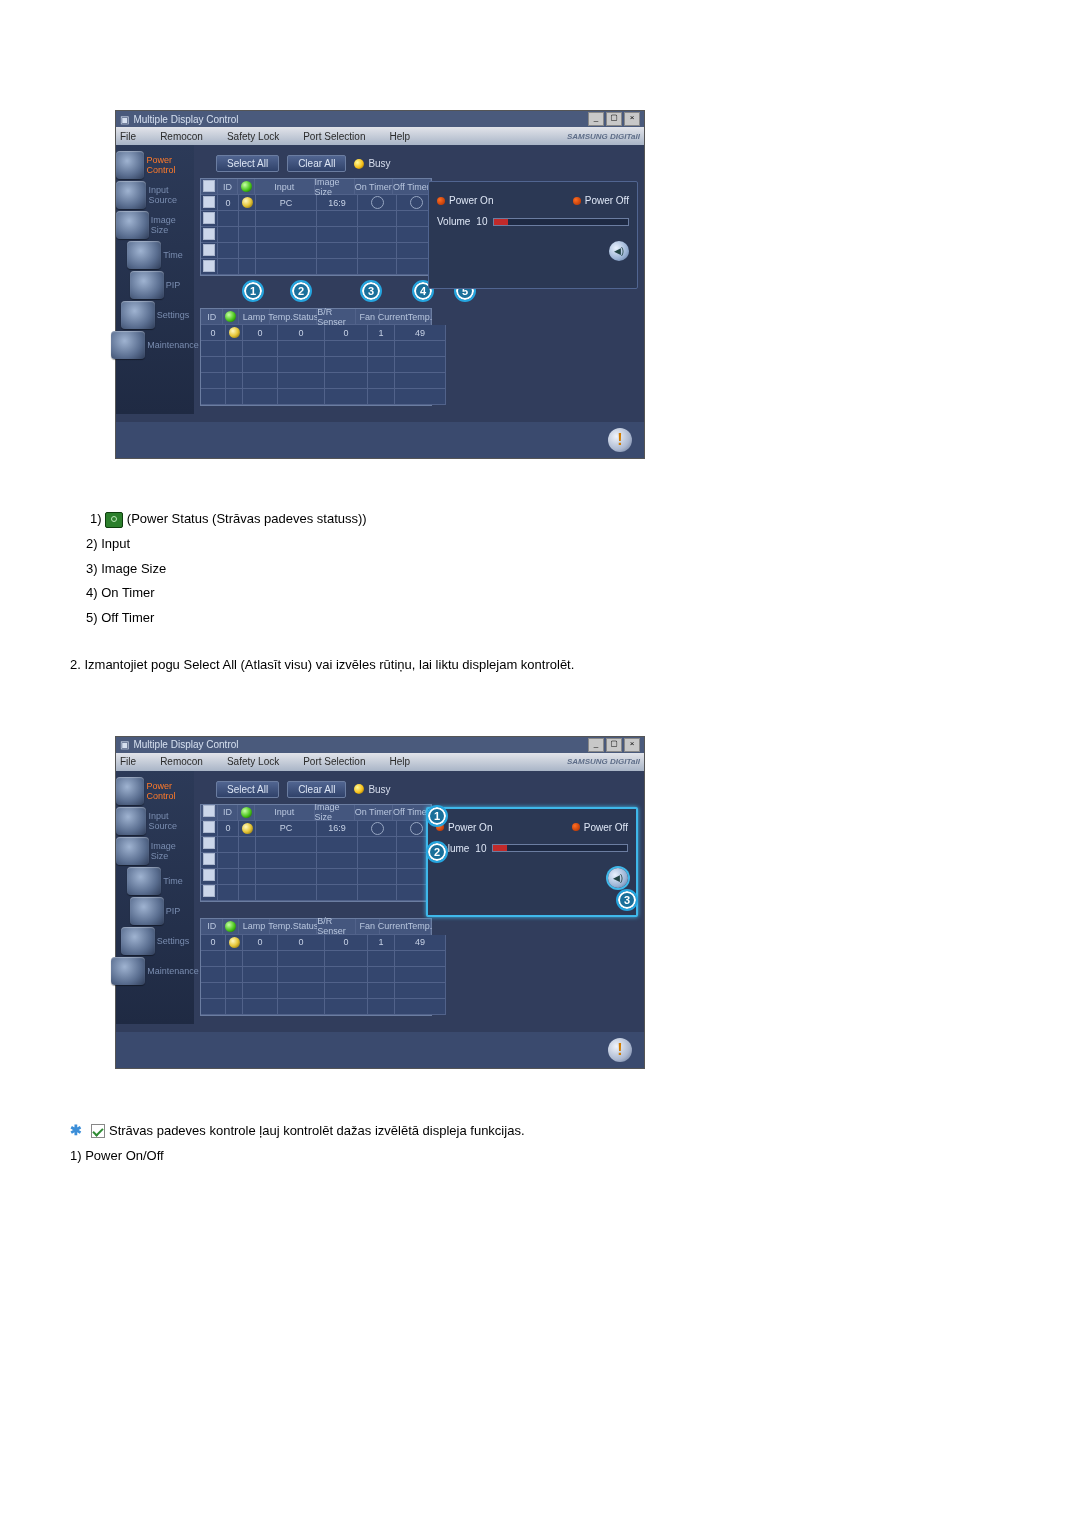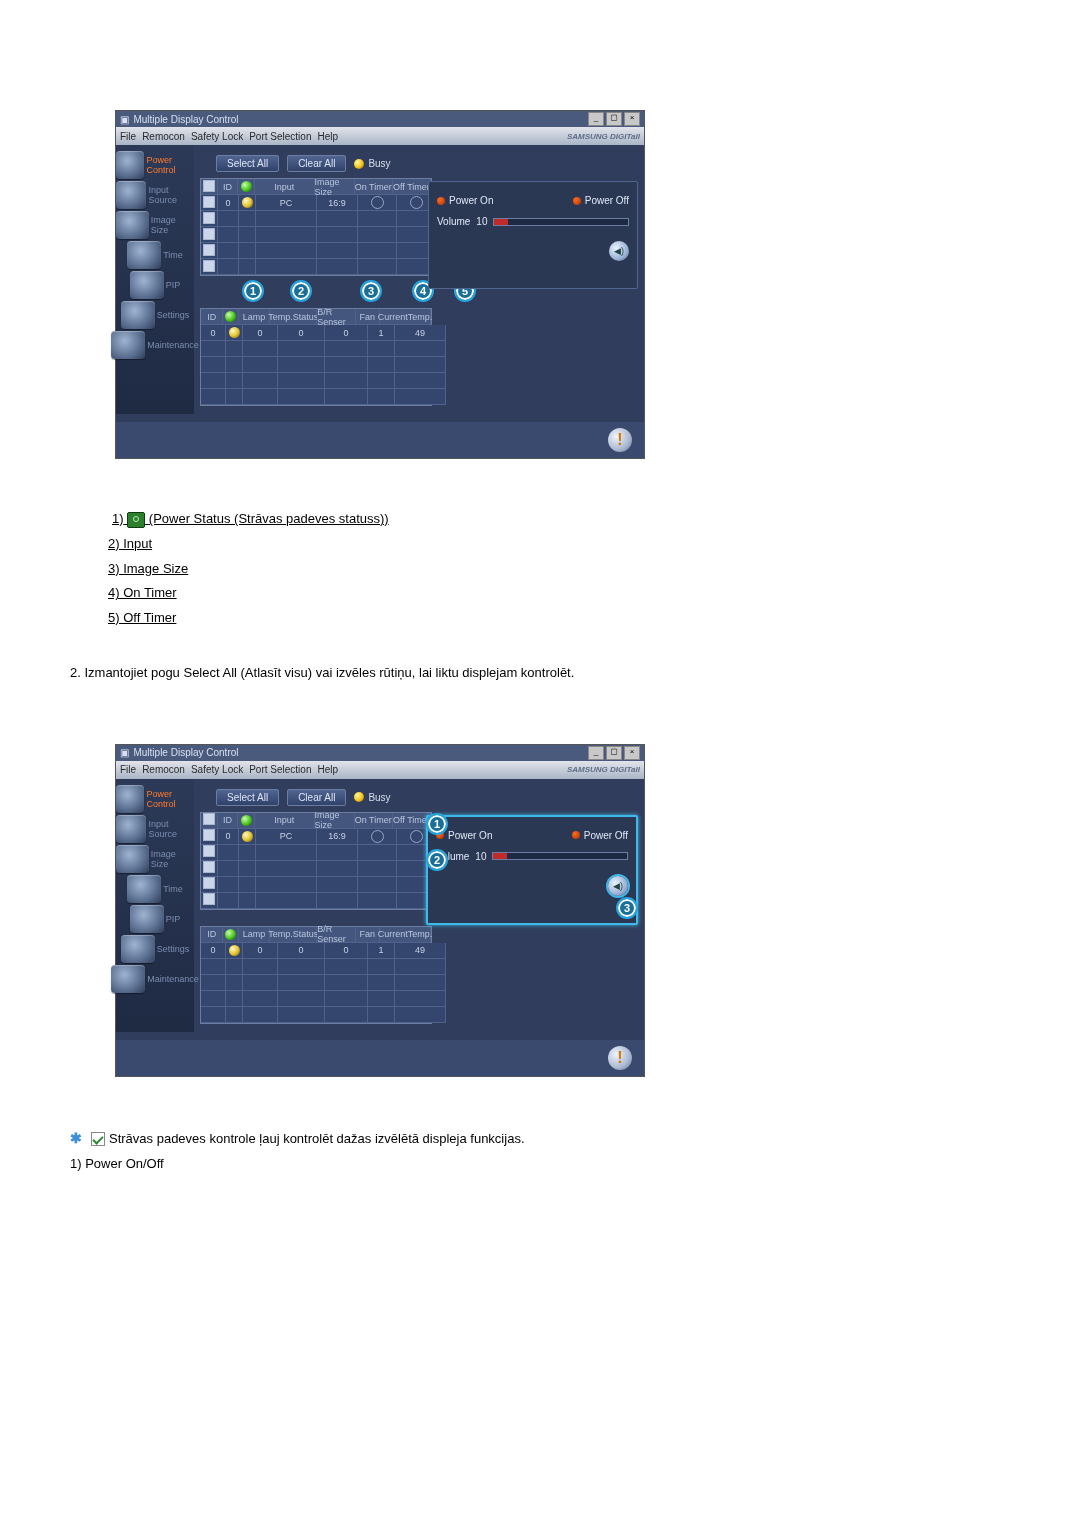--- a/index.html
+++ b/index.html
@@ -26,21 +26,21 @@
   .titlebar .win-btns { display: flex; gap: 2px; }
   .win-btn {
     width: 14px; height: 12px; background: #c8c8c8; border: 1px solid #888;
     font-size: 8px; line-height: 10px; text-align: center; color: #000;
   }
   .menubar {
     display: flex; align-items: center; justify-content: space-between;
     background: linear-gradient(#e2e4ea,#a9b5c7); height: 18px; font-size: 10px;
     padding: 0 4px;
   }
-  .menubar .menus { display: flex; gap: 6px; color: #2a2a2a; }
+  .menubar .menus { display: flex; gap: 24px; color: #2a2a2a; }
   .menubar .brand { font-size: 8px; font-style: italic; font-weight: bold; color: #5e6d88; }
 
   .body-area { display: flex; background: #313d5c; }
   .sidebar {
     width: 78px; background: linear-gradient(#2c3a58,#1f2a43); padding: 6px 0;
     display: flex; flex-direction: column; align-items: center; gap: 2px;
   }
   .sb-item { display: flex; flex-direction: row; align-items: center; gap: 2px; }
   .sb-icon {
     width: 34px; height: 28px; border-radius: 4px;
@@ -132,21 +132,21 @@
   }
   .warn{
     width:24px;height:24px;border-radius:50%;
     background:radial-gradient(circle at 35% 35%,#f0f4fb,#acb9d1 60%,#5e6f91);
     color:#d07c00;font-size:16px;text-align:center;line-height:24px;font-weight:bold;
   }
 
   
   .bullet-star{color:#3b8ed8;font-weight:bold;font-size:14px;margin-right:6px;}
   .doc { font-size: 13px; line-height: 1.6; margin-top: 50px; }
-  .doc .indent1{margin-left:38px;text-decoration:underline;}
+  .doc .indent1{margin-left:16px;}
   .pwr-icon{
     display:inline-block;width:16px;height:14px;vertical-align:middle;
     background:#2c7f2c;border:1px solid #0e3e0e;border-radius:2px;position:relative;
   }
   .pwr-icon::after{content:"";position:absolute;top:3px;left:5px;width:4px;height:4px;
     border:1px solid #bfe8bd;border-radius:50%;}
   .chk-icon{display:inline-block;width:12px;height:12px;border:1px solid #888;background:#fff;position:relative;vertical-align:middle;}
   .chk-icon::after{content:"";position:absolute;left:1px;top:3px;width:8px;height:4px;border-left:2px solid #2e8b33;border-bottom:2px solid #2e8b33;transform:rotate(-45deg);}
   .doc p{margin:4px 0;}
   .doc .num{margin-left:4px;}
@@ -413,21 +413,21 @@
   </div>
 </div>
 </div>
 
 <div class="doc">
   <p class="indent1"><span class="num">1)</span> <span class="pwr-icon"></span> <span>(Power Status (Strāvas padeves statuss))</span></p>
   <p class="indent1">2) Input</p>
   <p class="indent1">3) Image Size</p>
   <p class="indent1">4) On Timer</p>
   <p class="indent1">5) Off Timer</p>
-  <p style="margin-top:34px;">2.  Izmantojiet pogu Select All (Atlasīt visu) vai izvēles rūtiņu, lai liktu displejam kontrolēt.</p>
+  <p style="margin-top:26px;">2.  Izmantojiet pogu Select All (Atlasīt visu) vai izvēles rūtiņu, lai liktu displejam kontrolēt.</p>
 </div>
 
 <div class="app-wrap section2">
 <div class="app-window">
   <div class="titlebar">
     <div class="left">
       <span>▣</span>
       <span>Multiple Display Control</span>
     </div>
     <div class="win-btns">

